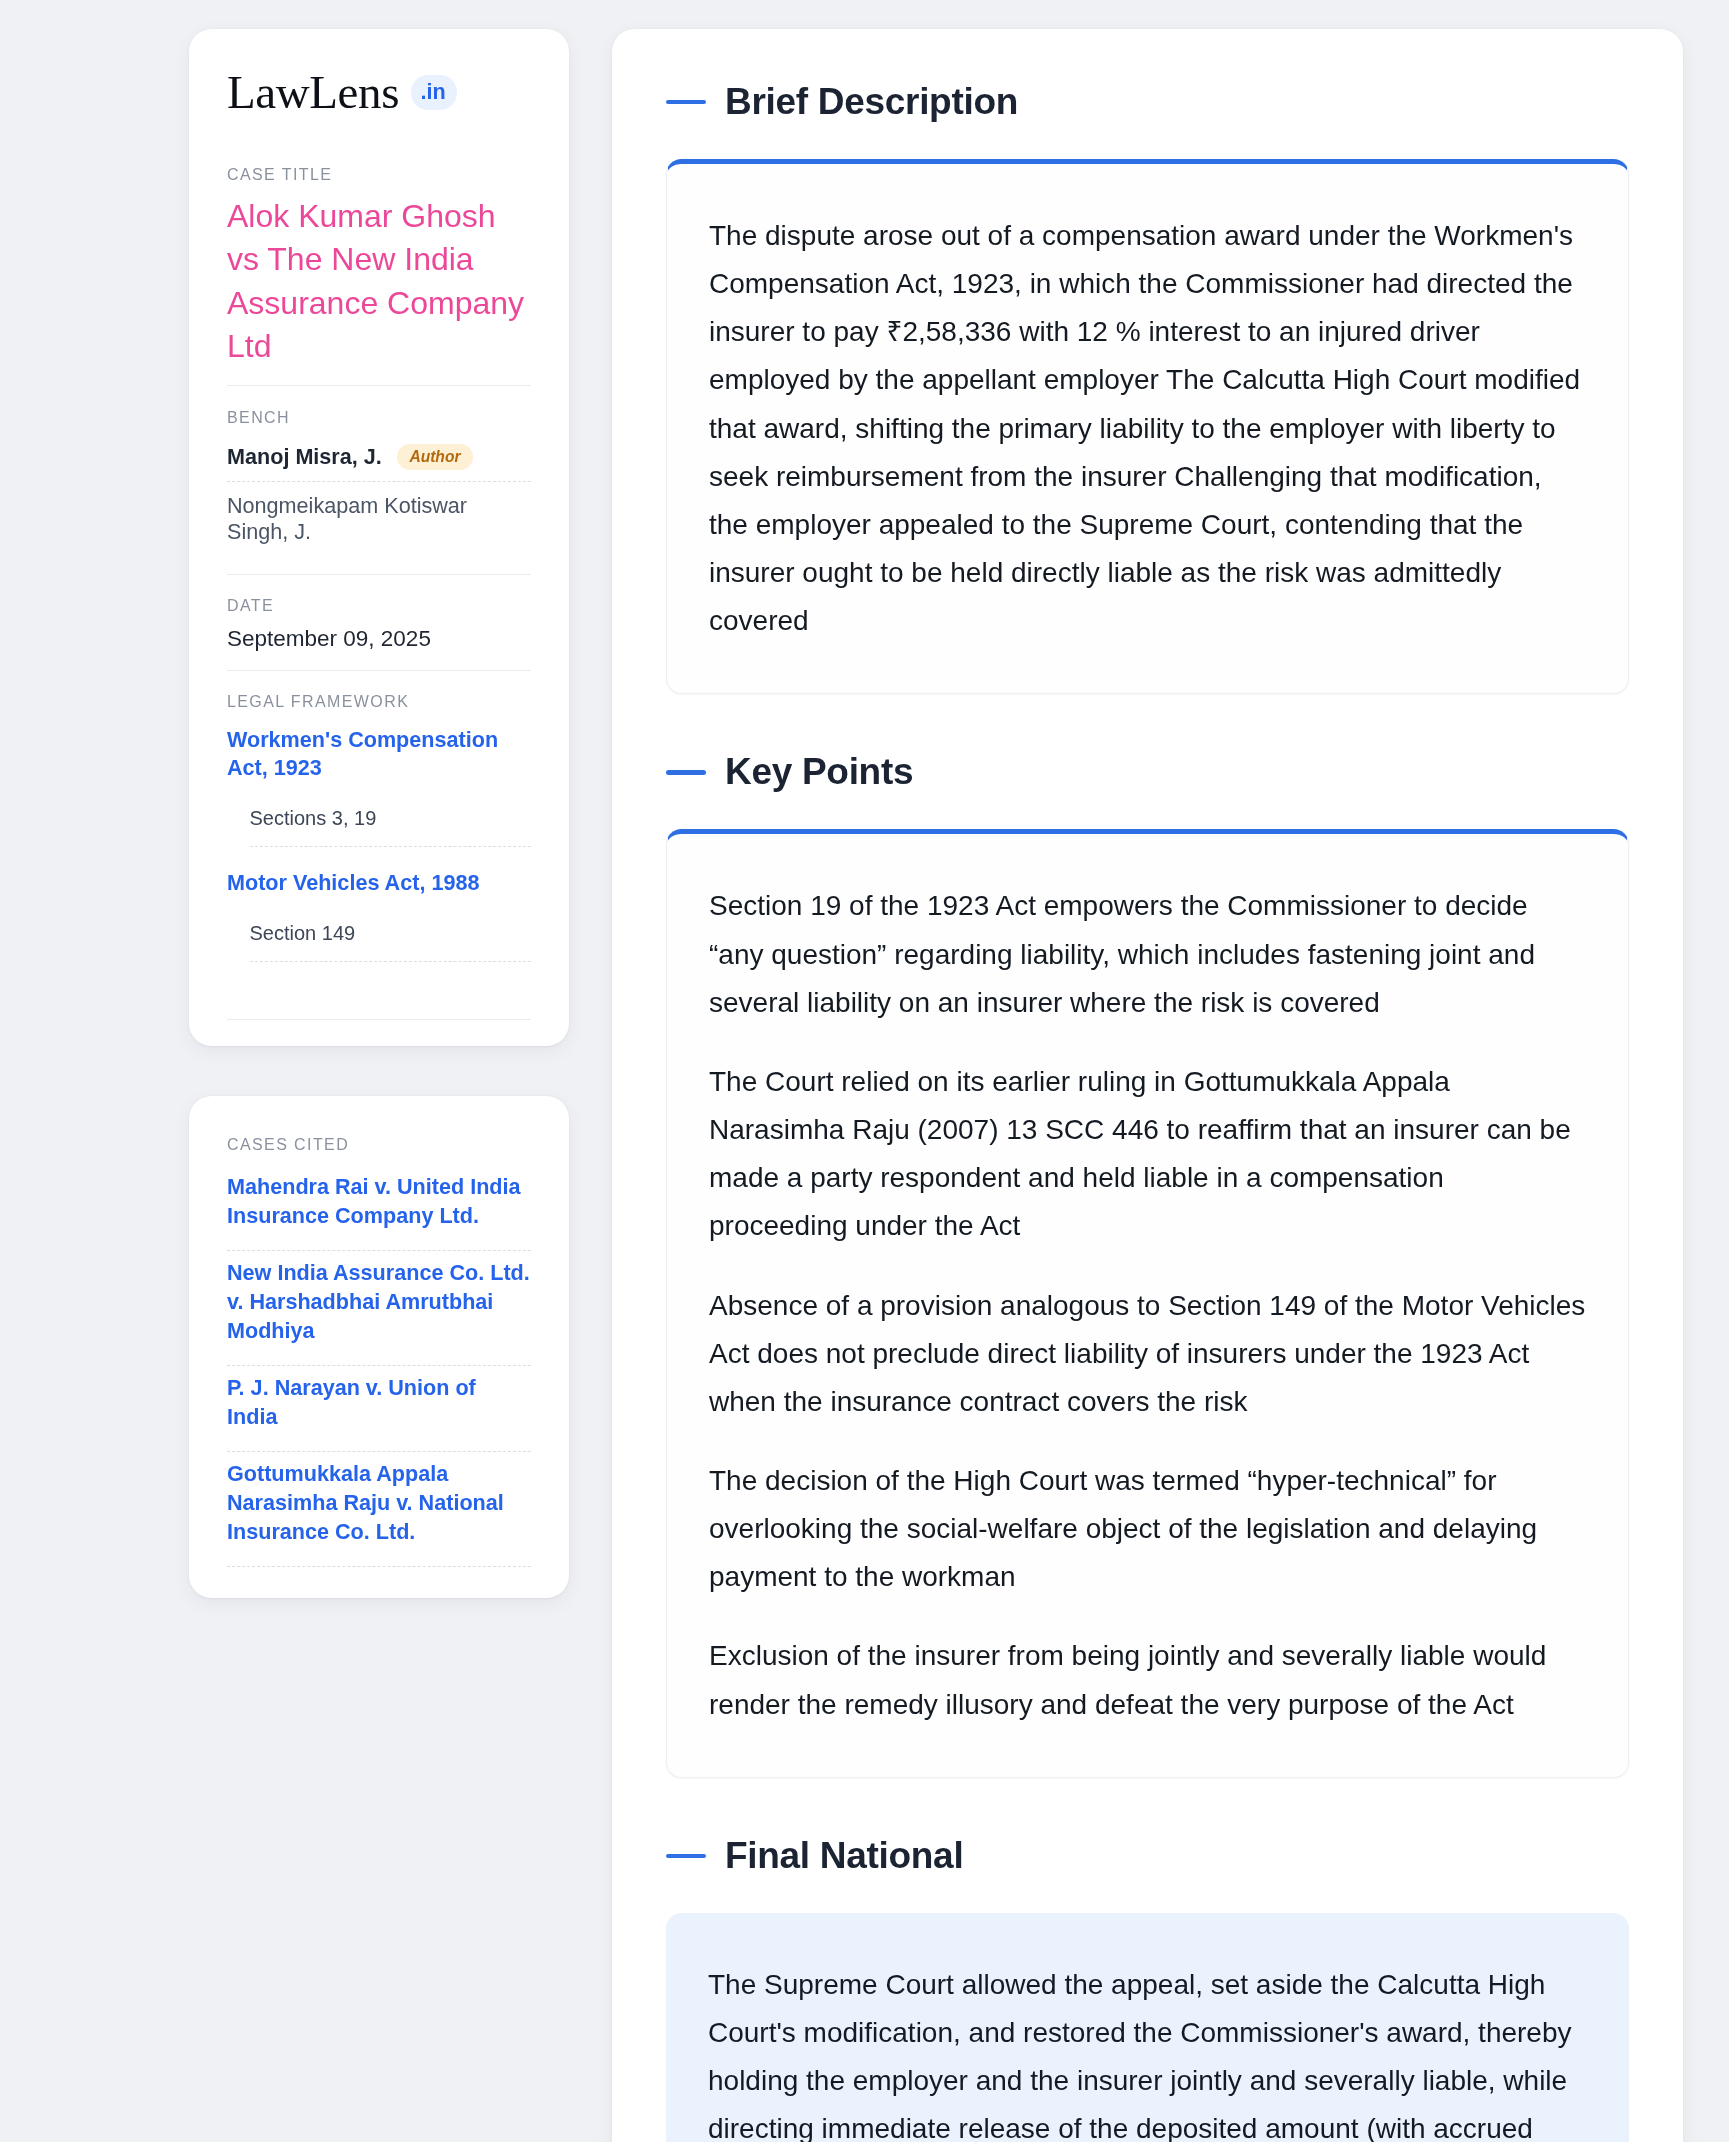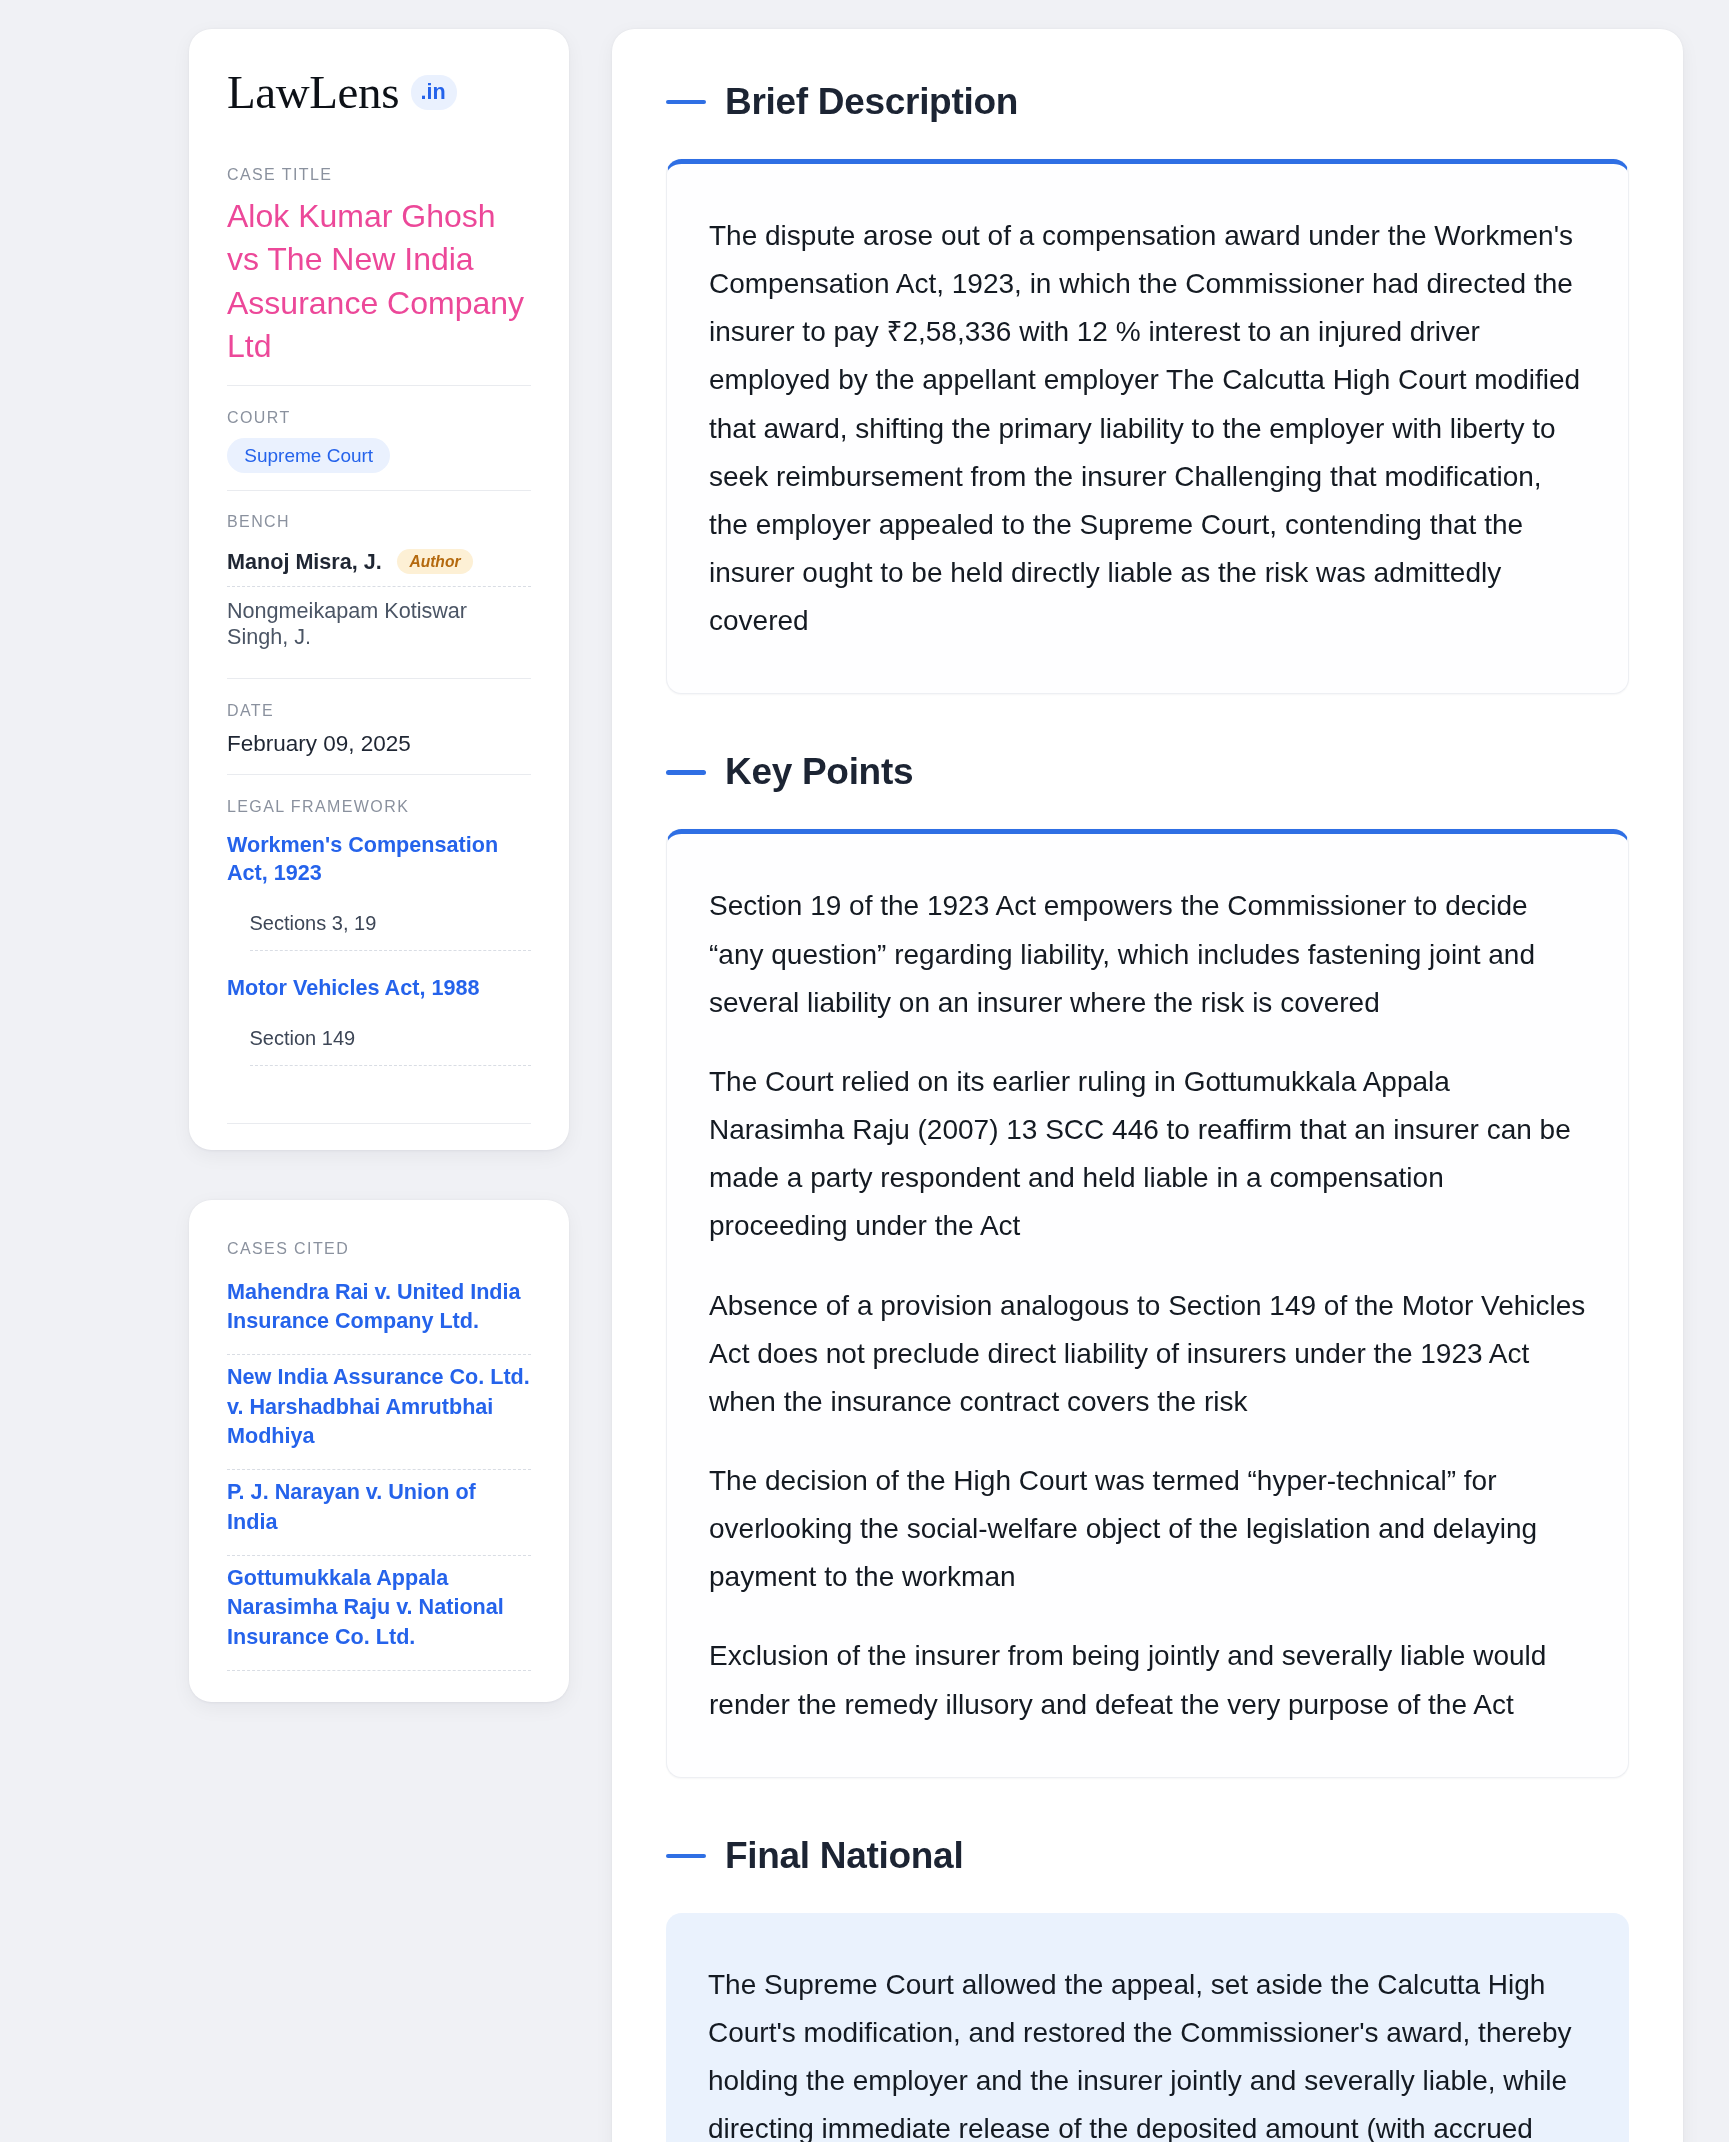--- a/index.html
+++ b/index.html
@@ -237,41 +237,37 @@
       <div class="logo">
         <span class="logo-word">LawLens</span>
         <span class="logo-tld">.in</span>
       </div>
 
       <div class="field">
         <div class="label">CASE TITLE</div>
         <div class="case-title">Alok Kumar Ghosh vs The New India Assurance Company Ltd</div>
       </div>
 
-      <div class="field field-sep">
-        <div class="label">COURT</div>
-        <span class="pill-court">Supreme Court</span>
-      </div>
 
       <div class="field field-sep">
         <div class="label">BENCH</div>
 
         <div class="judge-row">
           <span class="judge-name is-author">Manoj Misra, J.</span>
           <span class="pill-author">Author</span>
         </div>
 
         <div class="judge-row">
           <span class="judge-name muted">Nongmeikapam Kotiswar Singh, J.</span>
         </div>
       </div>
 
       <div class="field field-sep">
         <div class="label">DATE</div>
-        <div class="date-value">February 09, 2025</div>
+        <div class="date-value">September 09, 2025</div>
       </div>
 
       <div class="field field-sep">
         <div class="label">LEGAL FRAMEWORK</div>
 
         <div class="law-block">
           <a class="law-name" href="#">Workmen's Compensation Act, 1923</a>
           <div class="section-row">Sections 3, 19</div>
         </div>
 

